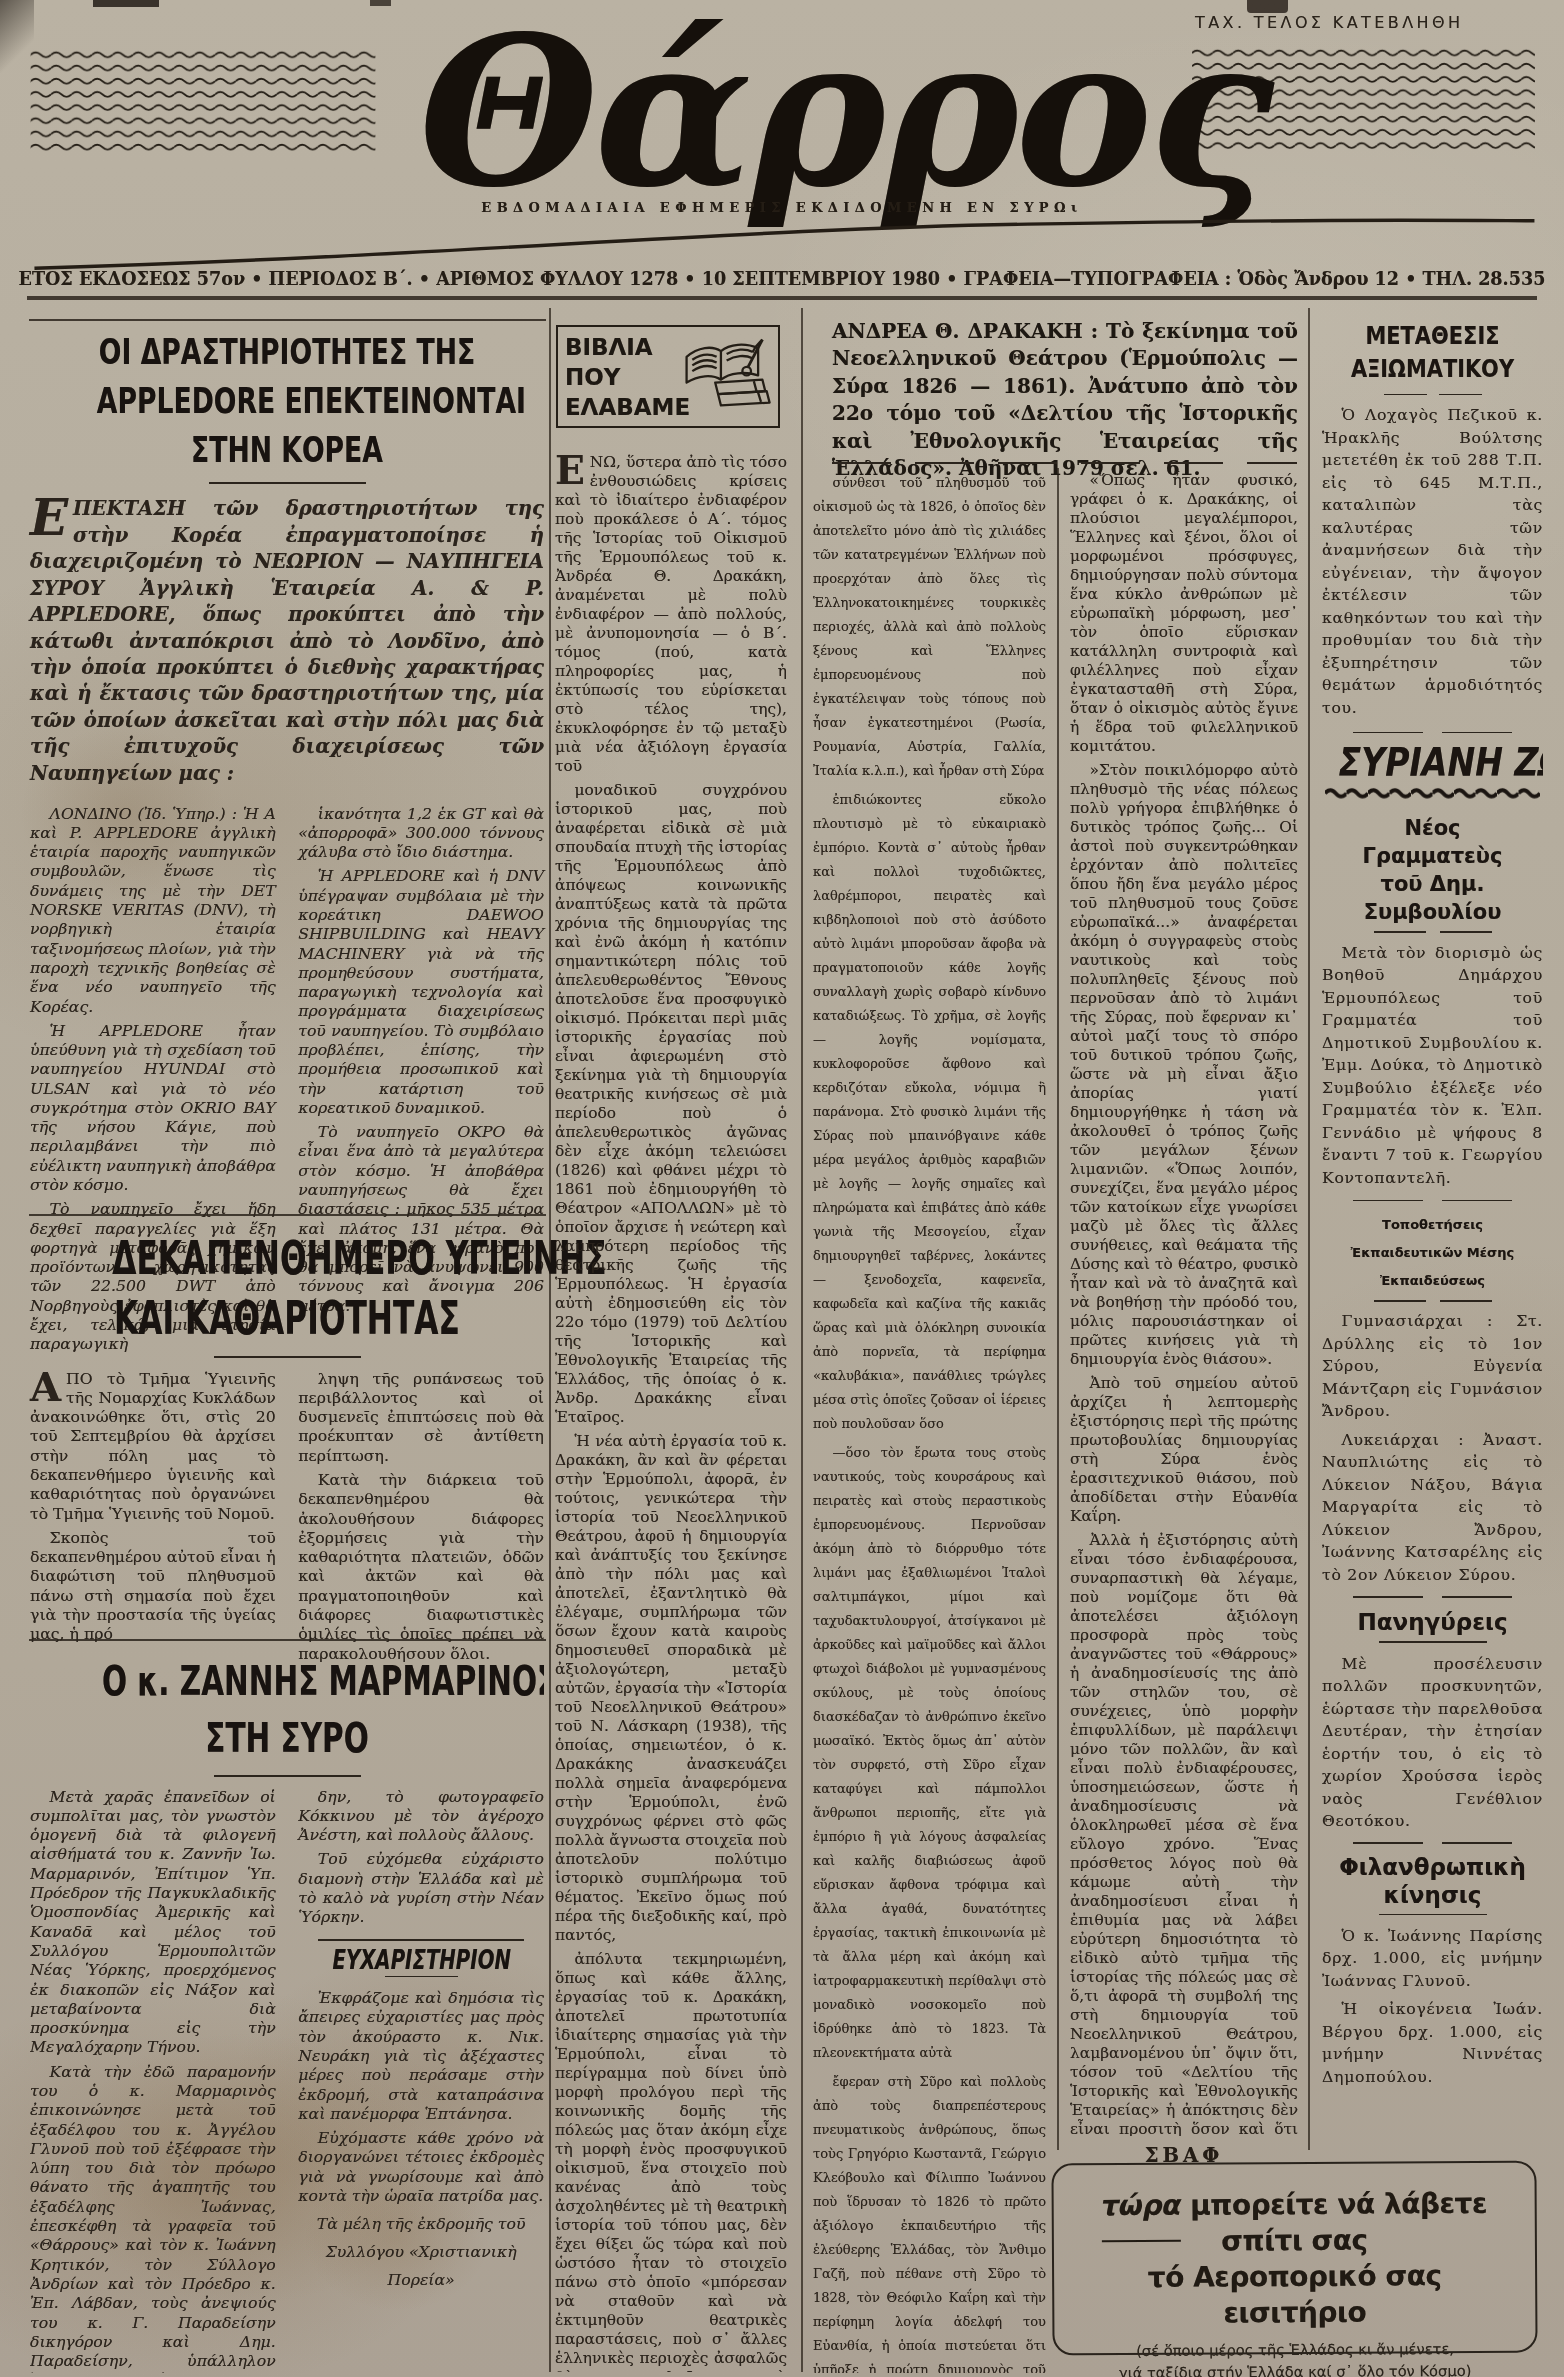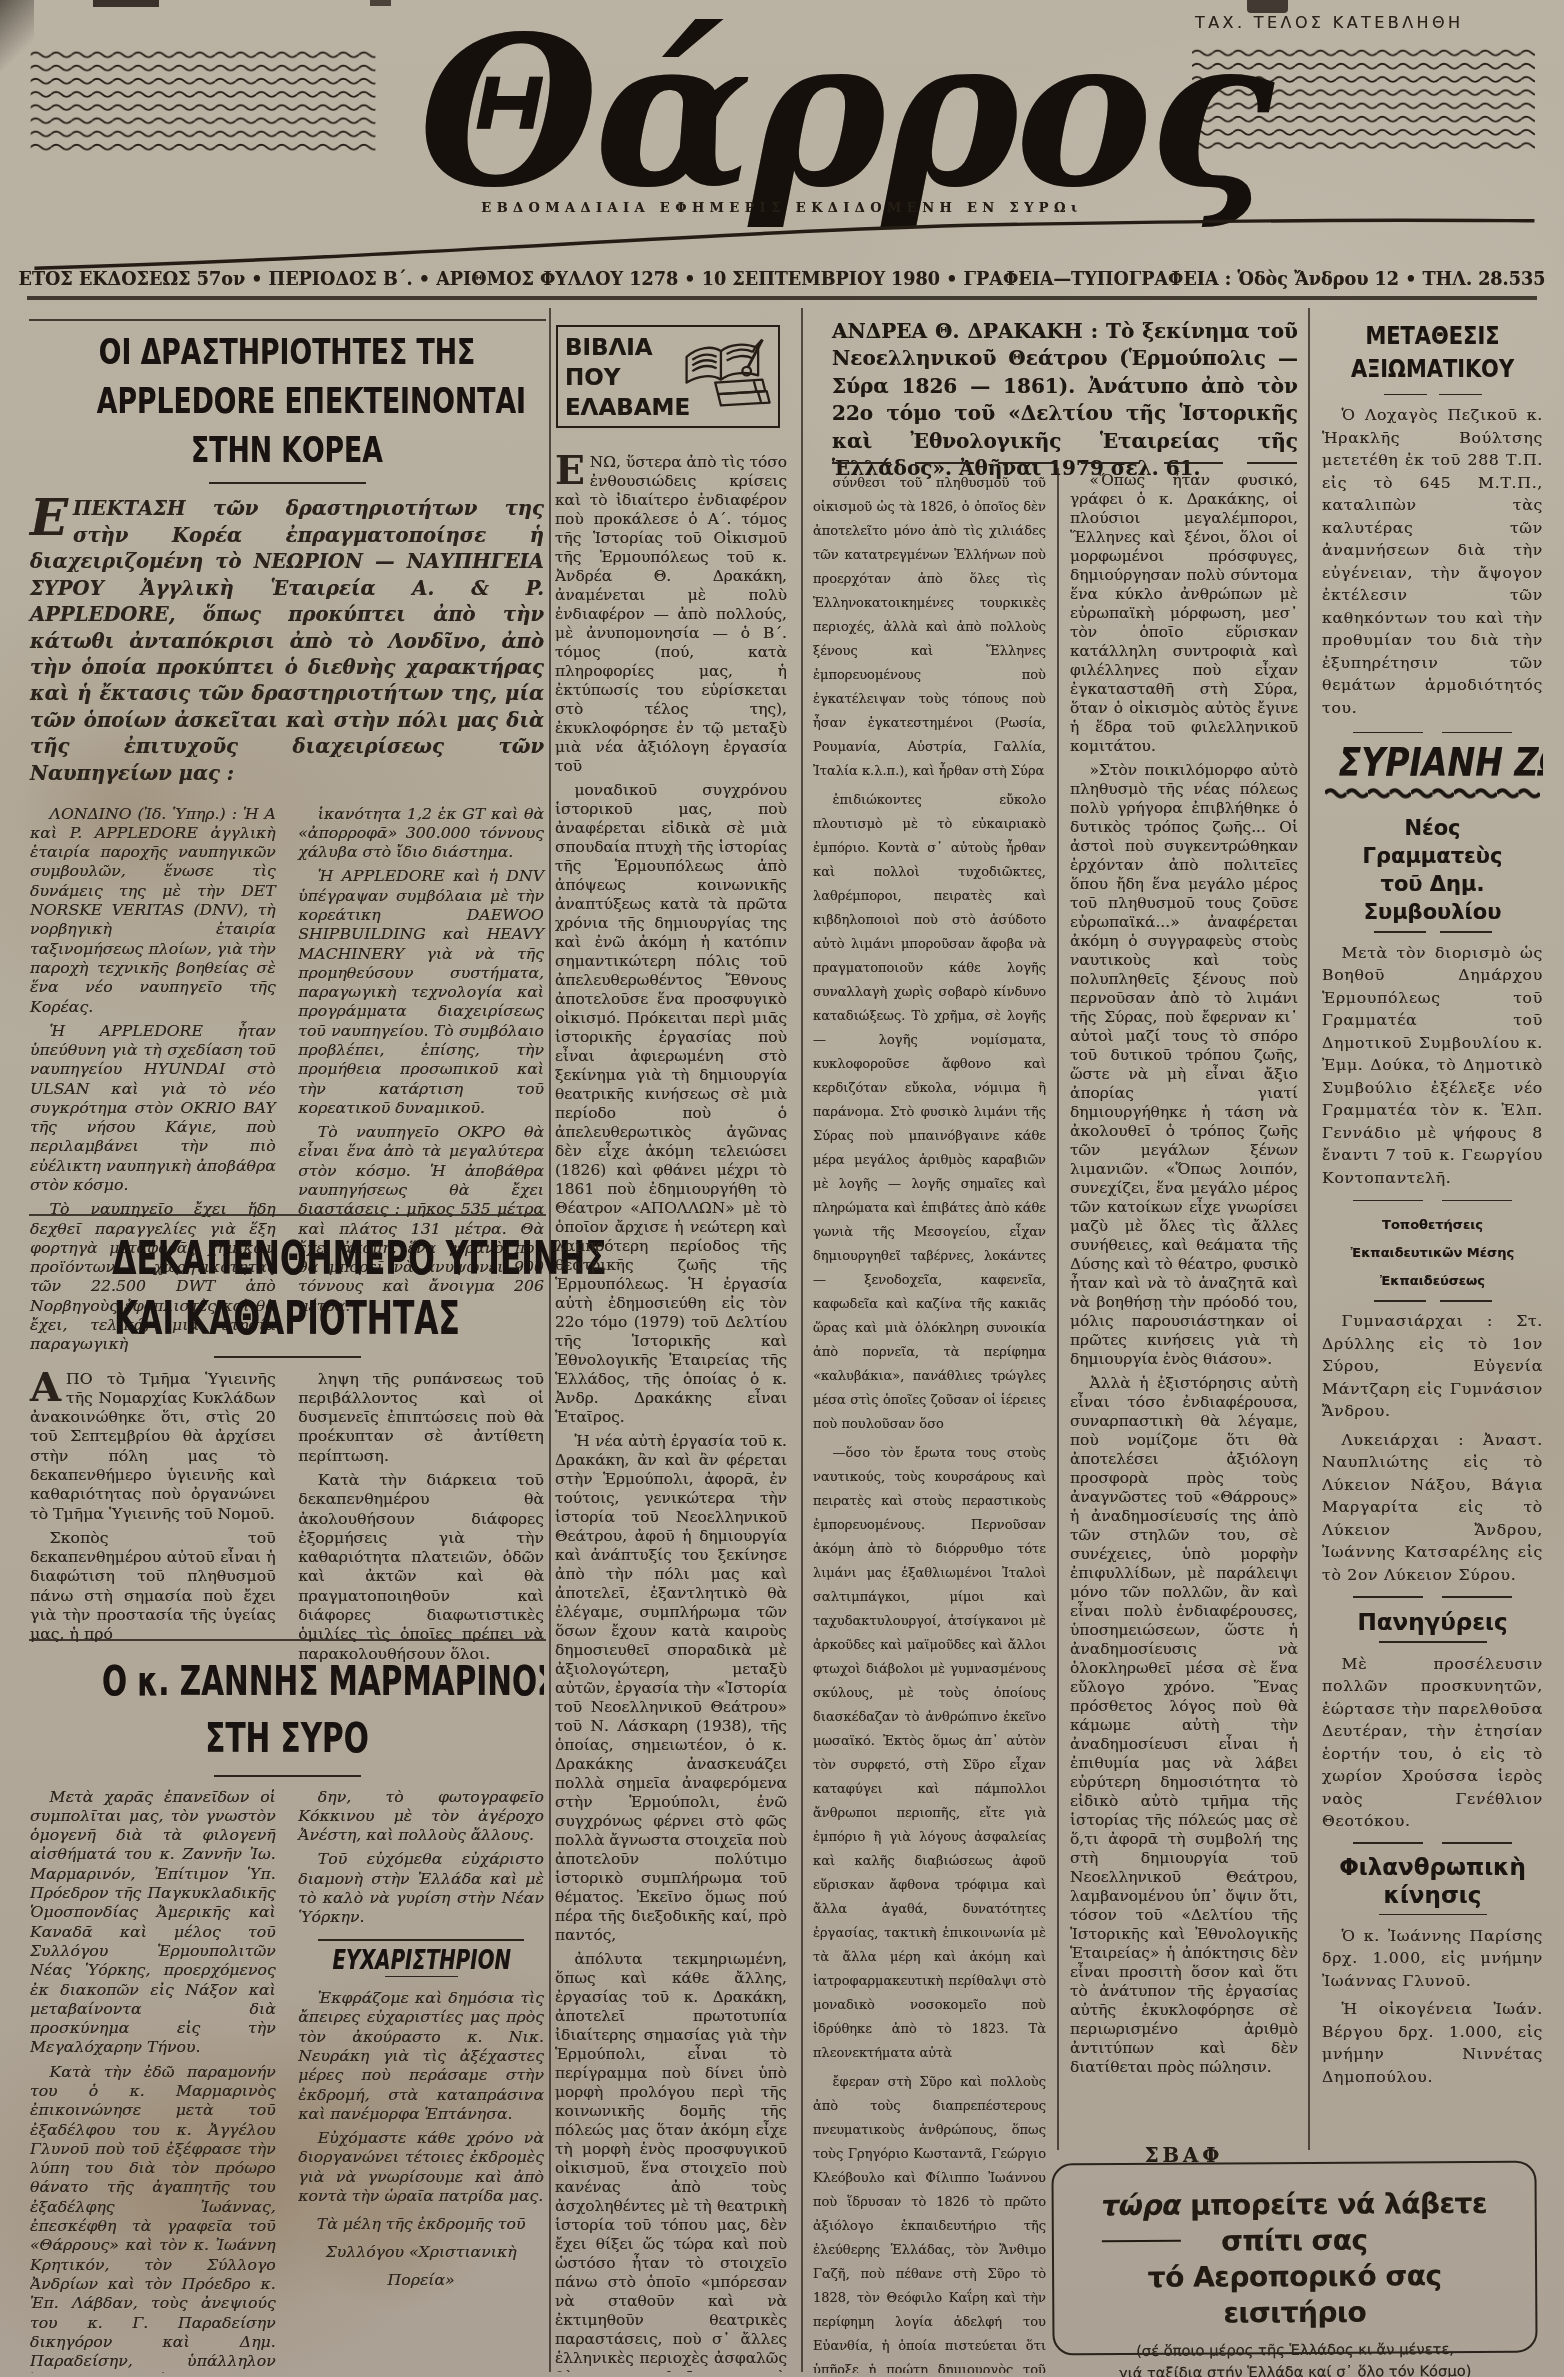--- a/index.html
+++ b/index.html
@@ -199,20 +199,21 @@
   <div class="abs body32 just" style="left:813px;top:471px;width:233px;height:1902px;overflow:hidden;font-size:13px;line-height:24px;">
     <p>σύνθεσι τοῦ πληθυσμοῦ τοῦ οἰκισμοῦ ὡς τὰ 1826, ὁ ὁποῖος δὲν ἀποτελεῖτο μόνο ἀπὸ τὶς χιλιάδες τῶν κατατρεγμένων Ἑλλήνων ποὺ προερχόταν ἀπὸ ὅλες τὶς Ἑλληνοκατοικημένες τουρκικὲς περιοχές, ἀλλὰ καὶ ἀπὸ πολλοὺς ξένους καὶ Ἕλληνες ἐμπορευομένους ποὺ ἐγκατέλειψαν τοὺς τόπους ποὺ ἦσαν ἐγκατεστημένοι (Ρωσία, Ρουμανία, Αὐστρία, Γαλλία, Ἰταλία κ.λ.π.), καὶ ἦρθαν στὴ Σύρα</p>
     <p>ἐπιδιώκοντες εὔκολο πλουτισμὸ μὲ τὸ εὐκαιριακὸ ἐμπόριο. Κοντὰ σ᾽ αὐτοὺς ἦρθαν καὶ πολλοὶ τυχοδιῶκτες, λαθρέμποροι, πειρατὲς καὶ κιβδηλοποιοὶ ποὺ στὸ ἀσύδοτο αὐτὸ λιμάνι μποροῦσαν ἄφοβα νὰ πραγματοποιοῦν κάθε λογῆς συναλλαγὴ χωρὶς σοβαρὸ κίνδυνο καταδιώξεως. Τὸ χρῆμα, σὲ λογῆς — λογῆς νομίσματα, κυκλοφοροῦσε ἄφθονο καὶ κερδιζόταν εὔκολα, νόμιμα ἢ παράνομα. Στὸ φυσικὸ λιμάνι τῆς Σύρας ποὺ μπαινόβγαινε κάθε μέρα μεγάλος ἀριθμὸς καραβιῶν μὲ λογῆς — λογῆς σημαῖες καὶ πληρώματα καὶ ἐπιβάτες ἀπὸ κάθε γωνιὰ τῆς Μεσογείου, εἶχαν δημιουργηθεῖ ταβέρνες, λοκάντες — ξενοδοχεῖα, καφενεῖα, καφωδεῖα καὶ καζίνα τῆς κακιᾶς ὥρας καὶ μιὰ ὁλόκληρη συνοικία ἀπὸ πορνεῖα, τὰ περίφημα «καλυβάκια», πανάθλιες τρώγλες μέσα στὶς ὁποῖες ζοῦσαν οἱ ἱέρειες ποὺ πουλοῦσαν ὅσο</p>
     <p>—ὅσο τὸν ἔρωτα τους στοὺς ναυτικούς, τοὺς κουρσάρους καὶ πειρατὲς καὶ στοὺς περαστικοὺς ἐμπορευομένους. Περνοῦσαν ἀκόμη ἀπὸ τὸ διόρρυθμο τότε λιμάνι μας ἐξαθλιωμένοι Ἰταλοὶ σαλτιμπάγκοι, μίμοι καὶ ταχυδακτυλουργοί, ἀτσίγκανοι μὲ ἀρκοῦδες καὶ μαϊμοῦδες καὶ ἄλλοι φτωχοὶ διάβολοι μὲ γυμνασμένους σκύλους, μὲ τοὺς ὁποίους διασκέδαζαν τὸ ἀνθρώπινο ἐκεῖνο μωσαϊκό. Ἐκτὸς ὅμως ἀπ᾽ αὐτὸν τὸν συρφετό, στὴ Σῦρο εἶχαν καταφύγει καὶ πάμπολλοι ἄνθρωποι περιοπῆς, εἴτε γιὰ ἐμπόριο ἢ γιὰ λόγους ἀσφαλείας καὶ καλῆς διαβιώσεως ἀφοῦ εὕρισκαν ἄφθονα τρόφιμα καὶ ἄλλα ἀγαθά, δυνατότητες ἐργασίας, τακτικὴ ἐπικοινωνία μὲ τὰ ἄλλα μέρη καὶ ἀκόμη καὶ ἰατροφαρμακευτικὴ περίθαλψι στὸ μοναδικὸ νοσοκομεῖο ποὺ ἱδρύθηκε ἀπὸ τὸ 1823. Τὰ πλεονεκτήματα αὐτὰ</p>
     <p>ἔφεραν στὴ Σῦρο καὶ πολλοὺς ἀπὸ τοὺς διαπρεπέστερους πνευματικοὺς ἀνθρώπους, ὅπως τοὺς Γρηγόριο Κωσταντᾶ, Γεώργιο Κλεόβουλο καὶ Φίλιππο Ἰωάννου ποὺ ἵδρυσαν τὸ 1826 τὸ πρῶτο ἀξιόλογο ἐκπαιδευτήριο τῆς ἐλεύθερης Ἑλλάδας, τὸν Ἄνθιμο Γαζῆ, ποὺ πέθανε στὴ Σῦρο τὸ 1828, τὸν Θεόφιλο Καΐρη καὶ τὴν περίφημη λογία ἀδελφή του Εὐανθία, ἡ ὁποία πιστεύεται ὅτι ὑπῆρξε ἡ πρώτη δημιουργὸς τοῦ θεάτρου στὴ Σῦρο. Ἀργότερα ἦρθαν ὁ Νεόφυτος Δούκας καὶ ὁ Νεόφυτος Βάμβας, ποὺ</p>
   </div>
 
   <div class="abs body32 just" style="left:1070px;top:471px;width:228px;height:1665px;overflow:hidden;font-size:15.4px;line-height:19px;">
     <p>«Ὅπως ἦταν φυσικό, γράφει ὁ κ. Δρακάκης, οἱ πλούσιοι μεγαλέμποροι, Ἕλληνες καὶ ξένοι, ὅλοι οἱ μορφωμένοι πρόσφυγες, δημιούργησαν πολὺ σύντομα ἕνα κύκλο ἀνθρώπων μὲ εὐρωπαϊκὴ μόρφωση, μεσ᾽ τὸν ὁποῖο εὕρισκαν κατάλληλη συντροφιὰ καὶ φιλέλληνες ποὺ εἶχαν ἐγκατασταθῆ στὴ Σύρα, ὅταν ὁ οἰκισμὸς αὐτὸς ἔγινε ἡ ἕδρα τοῦ φιλελληνικοῦ κομιτάτου.</p>
     <p>»Στὸν ποικιλόμορφο αὐτὸ πληθυσμὸ τῆς νέας πόλεως πολὺ γρήγορα ἐπιβλήθηκε ὁ δυτικὸς τρόπος ζωῆς... Οἱ ἀστοὶ ποὺ συγκεντρώθηκαν ἐ­ρχόνταν ἀπὸ πολιτεῖες ὅπου ἤδη ἕνα μεγάλο μέρος τοῦ πληθυσμοῦ τους ζοῦσε εὐρωπαϊκά...» ἀναφέρεται ἀκόμη ὁ συγγραφεὺς στοὺς ναυτικοὺς καὶ τοὺς πολυπληθεῖς ξένους ποὺ περνοῦσαν ἀπὸ τὸ λιμάνι τῆς Σύρας, ποὺ ἔφερναν κι᾽ αὐτοὶ μαζί τους τὸ σπόρο τοῦ δυτικοῦ τρόπου ζωῆς, ὥστε νὰ μὴ εἶναι ἄξιο ἀπορίας γιατί δημιουργήθηκε ἡ τάση νὰ ἀκολουθεῖ ὁ τρόπος ζωῆς τῶν μεγάλων ξένων λιμανιῶν. «Ὅπως λοιπόν, συνεχίζει, ἕνα μεγάλο μέρος τῶν κατοίκων εἶχε γνωρίσει μαζὺ μὲ ὅλες τὶς ἄλλες συνήθειες, καὶ θεάματα τῆς Δύσης καὶ τὸ θέατρο, φυσικὸ ἦταν καὶ νὰ τὸ ἀναζητᾶ καὶ νὰ βοηθήσῃ τὴν πρόοδό του, μόλις παρουσιάστηκαν οἱ πρῶτες κινήσεις γιὰ τὴ δημιουργία ἑνὸς θιάσου».</p>
+    <p>Ἀπὸ τοῦ σημείου αὐτοῦ ἀρχίζει ἡ λεπτομερὴς ἐξιστόρησις περὶ τῆς πρώτης πρωτοβουλίας δημιουργίας στὴ Σύρα ἑνὸς ἐρασιτεχνικοῦ θιάσου, ποὺ ἀποδίδεται στὴν Εὐανθία Καΐρη.</p>
     <p>Ἀλλὰ ἡ ἐξιστόρησις αὐτὴ εἶναι τόσο ἐνδιαφέρουσα, συναρπαστικὴ θὰ λέγαμε, ποὺ νομίζομε ὅτι θὰ ἀποτελέσει ἀξιόλογη προσφορὰ πρὸς τοὺς ἀναγνῶστες τοῦ «Θάρρους» ἡ ἀναδημοσίευσίς της ἀπὸ τῶν στηλῶν του, σὲ συνέχειες, ὑπὸ μορφὴν ἐπιφυλλίδων, μὲ παράλειψι μόνο τῶν πολλῶν, ἂν καὶ εἶναι πολὺ ἐνδιαφέρουσες, ὑποσημειώσεων, ὥστε ἡ ἀναδημοσίευσις νὰ ὁλοκληρωθεῖ μέσα σὲ ἕνα εὔλογο χρόνο. Ἕνας πρόσθετος λόγος ποὺ θὰ κάμωμε αὐτὴ τὴν ἀναδημοσίευσι εἶναι ἡ ἐπιθυμία μας νὰ λάβει εὐρύτερη δημοσιότητα τὸ εἰδικὸ αὐτὸ τμῆμα τῆς ἱστορίας τῆς πόλεώς μας σὲ ὅ,τι ἀφορᾶ τὴ συμβολή της στὴ δημιουργία τοῦ Νεοελληνικοῦ Θεάτρου, λαμβανομένου ὑπ᾽ ὄψιν ὅτι, τόσον τοῦ «Δελτίου τῆς Ἱστορικῆς καὶ Ἐθνολογικῆς Ἑταιρείας» ἡ ἀπόκτησις δὲν εἶναι προσιτὴ ὅσον καὶ ὅτι τὸ ἀνάτυπον τῆς ἐργασίας αὐτῆς ἐκυκλοφόρησε σὲ περιωρισμένο ἀριθμὸ ἀντιτύπων καὶ δὲν διατίθεται πρὸς πώλησιν.</p>
   </div>
   <div class="abs sig" style="left:1070px;top:2144px;width:228px;text-align:center;">ΣΒΑΦ</div>
 
   <div class="abs" style="left:1322px;top:319px;width:221px;height:1829px;overflow:hidden;">
     <div class="ehead" style="font-size:25.5px;line-height:33px;">
       <div style="transform:scaleX(.82);">ΜΕΤΑΘΕΣΙΣ</div>
       <div style="transform:scaleX(.82);">ΑΞΙΩΜΑΤΙΚΟΥ</div>
     </div>
     <div class="erule" style="width:98px;"></div>

